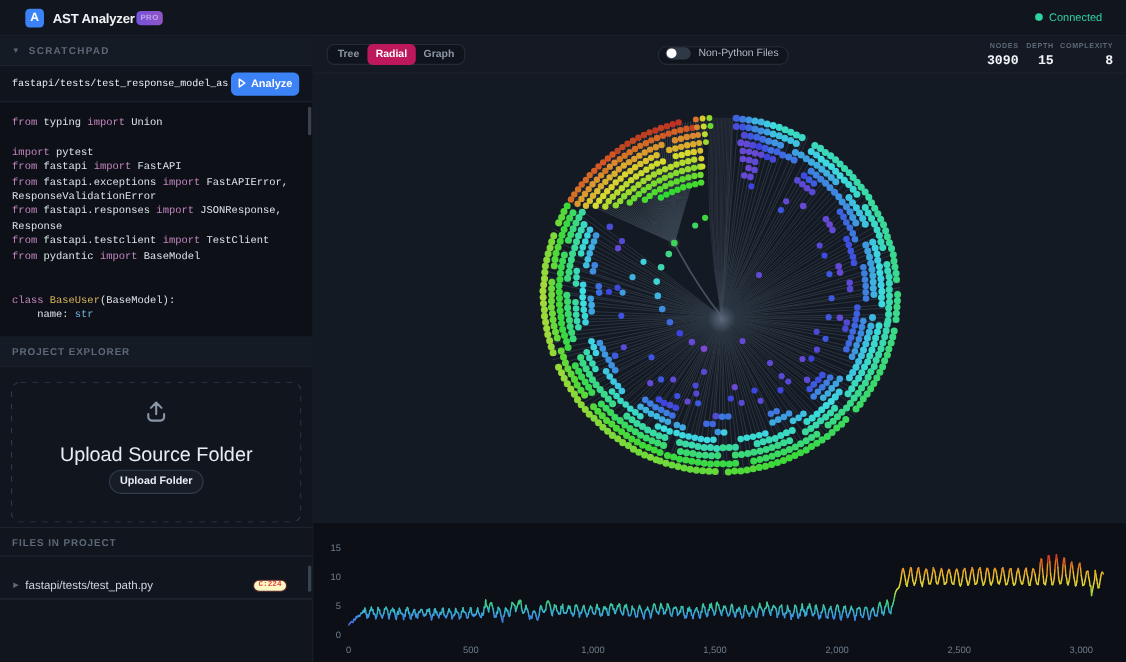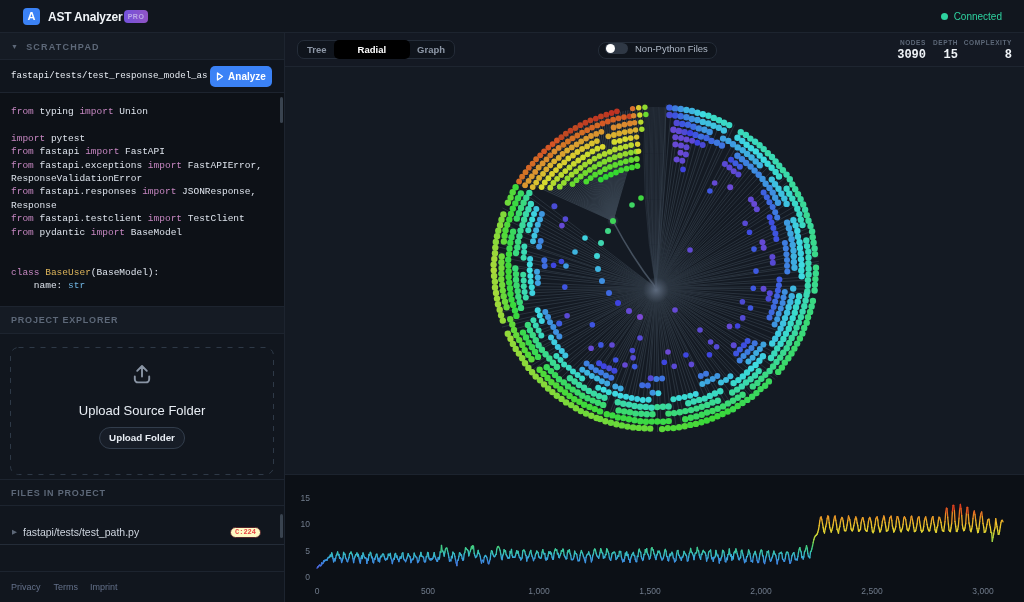--- a/index.html
+++ b/index.html
@@ -18,34 +18,34 @@
 #srow .path{position:absolute;left:11px;top:10px;font:9.1px "Liberation Mono",monospace;color:#e8edf4;white-space:nowrap;width:205px;overflow:hidden}
 #abtn{position:absolute;right:12px;top:6px;width:62px;height:21px;background:#3b82f6;border-radius:5px;color:#fff;font-size:10px;font-weight:bold;text-align:center;line-height:21px}
 #abtn svg{vertical-align:-1px;margin-right:4px}
 #code{position:absolute;left:0;top:60px;width:284px;height:214px;background:#0d1117;border-bottom:1px solid #1d242f;padding:12px 11px;font:9.5px/13.4px "Liberation Mono",monospace;color:#dde3ec;white-space:pre;overflow:hidden}
 #code .k{color:#c586c0}.cn{color:#dcb45a}.ty{color:#6fb3e0}
 #codesb{position:absolute;right:1px;top:4px;width:3px;height:26px;background:#39434f;border-radius:2px}
 
 #upwrap{position:absolute;left:0;top:301px;width:284px;height:146px;background:#11161e;border-bottom:1px solid #1d242f}
 #upbox{position:absolute;left:10px;top:13px;width:264px;height:128px}
 #upico{position:absolute;left:50%;top:17px;transform:translateX(-50%)}
-#uptxt{position:absolute;left:0;width:100%;top:56px;text-align:center;font-size:13px;color:#e8edf4}
+#uptxt{position:absolute;left:0;width:100%;top:56px;text-align:center;font-size:18px;color:#e8edf4}
 #upbtn{position:absolute;left:50%;top:80px;transform:translateX(-50%);height:22px;padding:0 9px;border:1px solid #323d4c;border-radius:12px;background:#171d27;color:#e8edf4;font-size:9.8px;font-weight:bold;line-height:20px;white-space:nowrap}
 
 .frow{position:absolute;left:0;width:284px;border-bottom:1px solid #242c38;background:#11161e}
 .frow .arr{position:absolute;left:12px;top:9px;color:#5d6878;font-size:6.5px}
 .frow .fn{position:absolute;left:23px;top:7px;font-size:10.5px;color:#cdd4de}
 .badge{position:absolute;right:23px;top:8px;height:11px;padding:0 4px;border-radius:5.5px;background:#fef9c3;border:1px solid #55242a;color:#e84545;font:bold 7px/9px "Liberation Mono",monospace}
 #fsb{position:absolute;right:1px;top:481px;width:3px;height:24px;background:#39434f;border-radius:2px}
 #foot{position:absolute;left:0;top:538px;width:284px;height:31px;background:#11161e;border-top:1px solid #1d242f;color:#64718a;font-size:9px;line-height:30px}
 
 #tb{position:absolute;left:285px;top:33px;width:739px;height:34px;background:#141923;border-bottom:1px solid #1e2530}
 #seg{position:absolute;left:12px;top:7px;height:19px;background:#0f141c;border:1px solid #242c38;border-radius:7px;display:flex;align-items:center;padding:0 2px}
 #seg div{padding:16px 7px;font-size:9.5px;font-weight:bold;color:#8d97a6;line-height:15px}
-#seg div.on{background:#000000;border-radius:5px;color:#fff;padding:2px 24px}
+#seg div.on{background:#be185d;border-radius:5px;color:#fff;padding:2px 8px}
 #tog{position:absolute;left:313px;top:9px;height:17px;background:#10151d;border:1px solid #242c38;border-radius:8px;display:flex;align-items:flex-start;padding:0 8px 0 6px}
 #track{width:23px;height:11px;background:#2f3845;border-radius:6px;position:relative;margin-right:7px}
 #track i{position:absolute;left:1px;top:1px;width:9px;height:9px;border-radius:50%;background:#fff}
 #tog span{font-size:9.5px;color:#aeb8c6}
 .stat{position:absolute;top:6px;text-align:right}
 .stat .lb{font-size:6.5px;color:#5d6878;font-weight:bold;letter-spacing:0.6px}
 .stat .vl{font:bold 12px "Liberation Mono",monospace;color:#f0f4f8;margin-top:2px}
 
 #viz{position:absolute;left:285px;top:67px;width:739px;height:407px;background:#141a23;overflow:hidden}
 #chart{position:absolute;left:285px;top:474px;width:739px;height:128px;background:#0c1016;border-top:1px solid #1c232e}
@@ -93,21 +93,20 @@
       <div id="upbtn">Upload Folder</div>
     </div>
   </div>
   <div class="shead" style="top:447px;height:26px;line-height:26px;letter-spacing:0.8px;background:#11161e">FILES IN PROJECT</div>
   <div class="frow" style="top:486px;height:26px">
         <span class="arr">▶</span>
         <span class="fn">fastapi/tests/test_path.py</span>
         <span class="badge">C:224</span>
       </div>
   <div id="fsb"></div>
-  <div id="foot"><span style="margin-left:11px">Privacy</span><span style="margin-left:13px">Terms</span><span style="margin-left:12px">Imprint</span></div>
 </div>
 <div id="tb">
   <div id="seg">
         <div>Tree</div>
         <div class="on">Radial</div>
         <div>Graph</div>
       </div>
   <div id="tog">
         <div id="track">
           <i></i>

